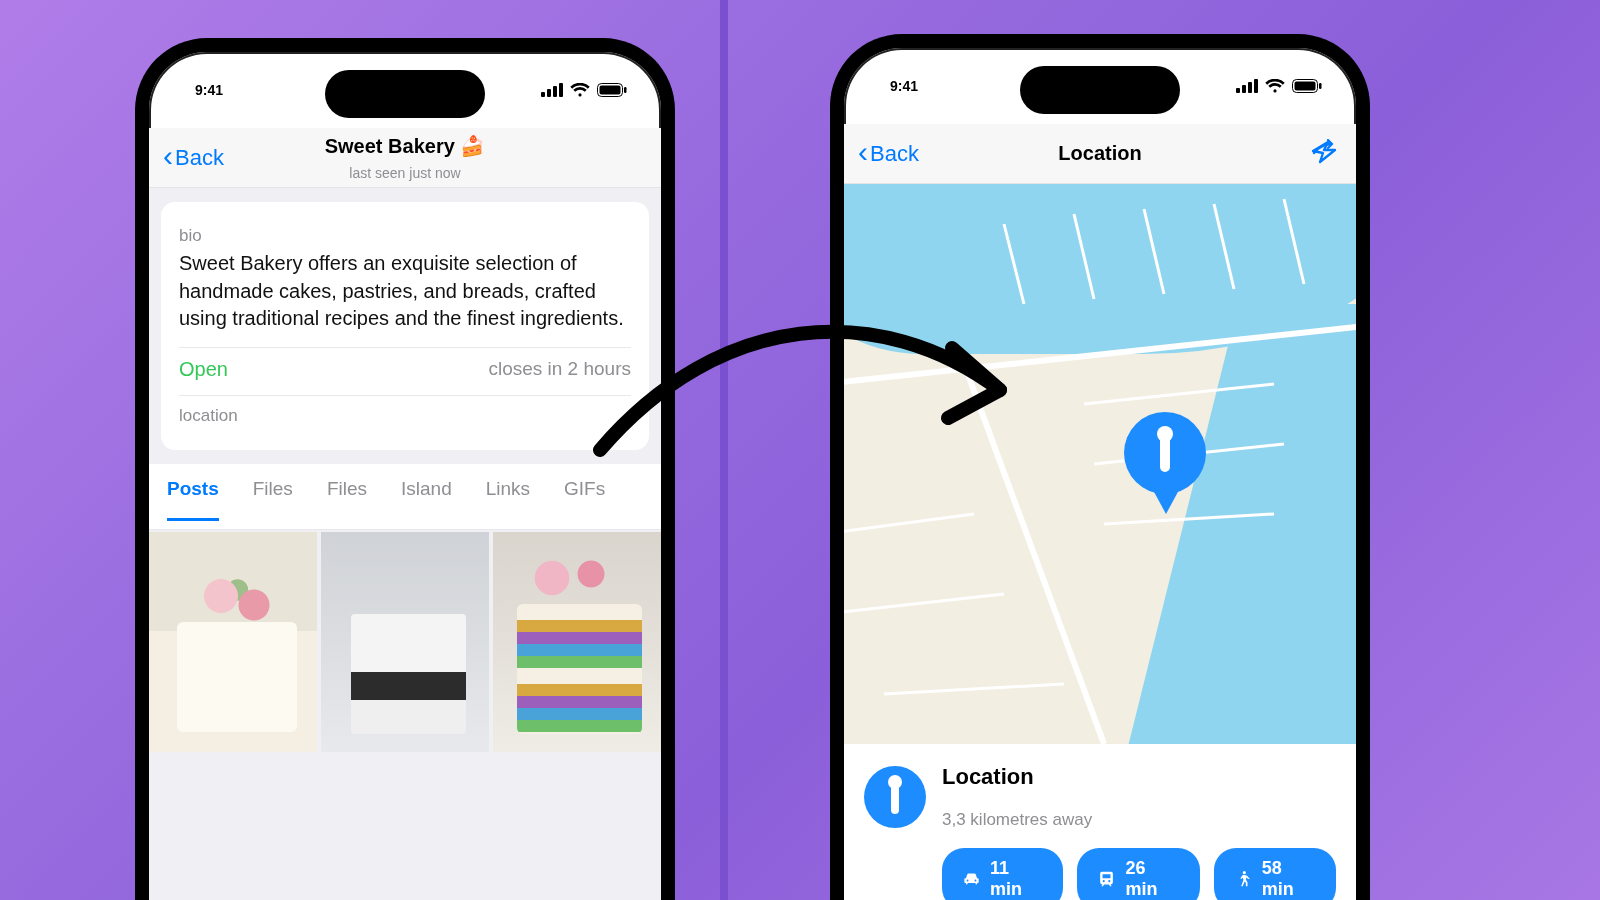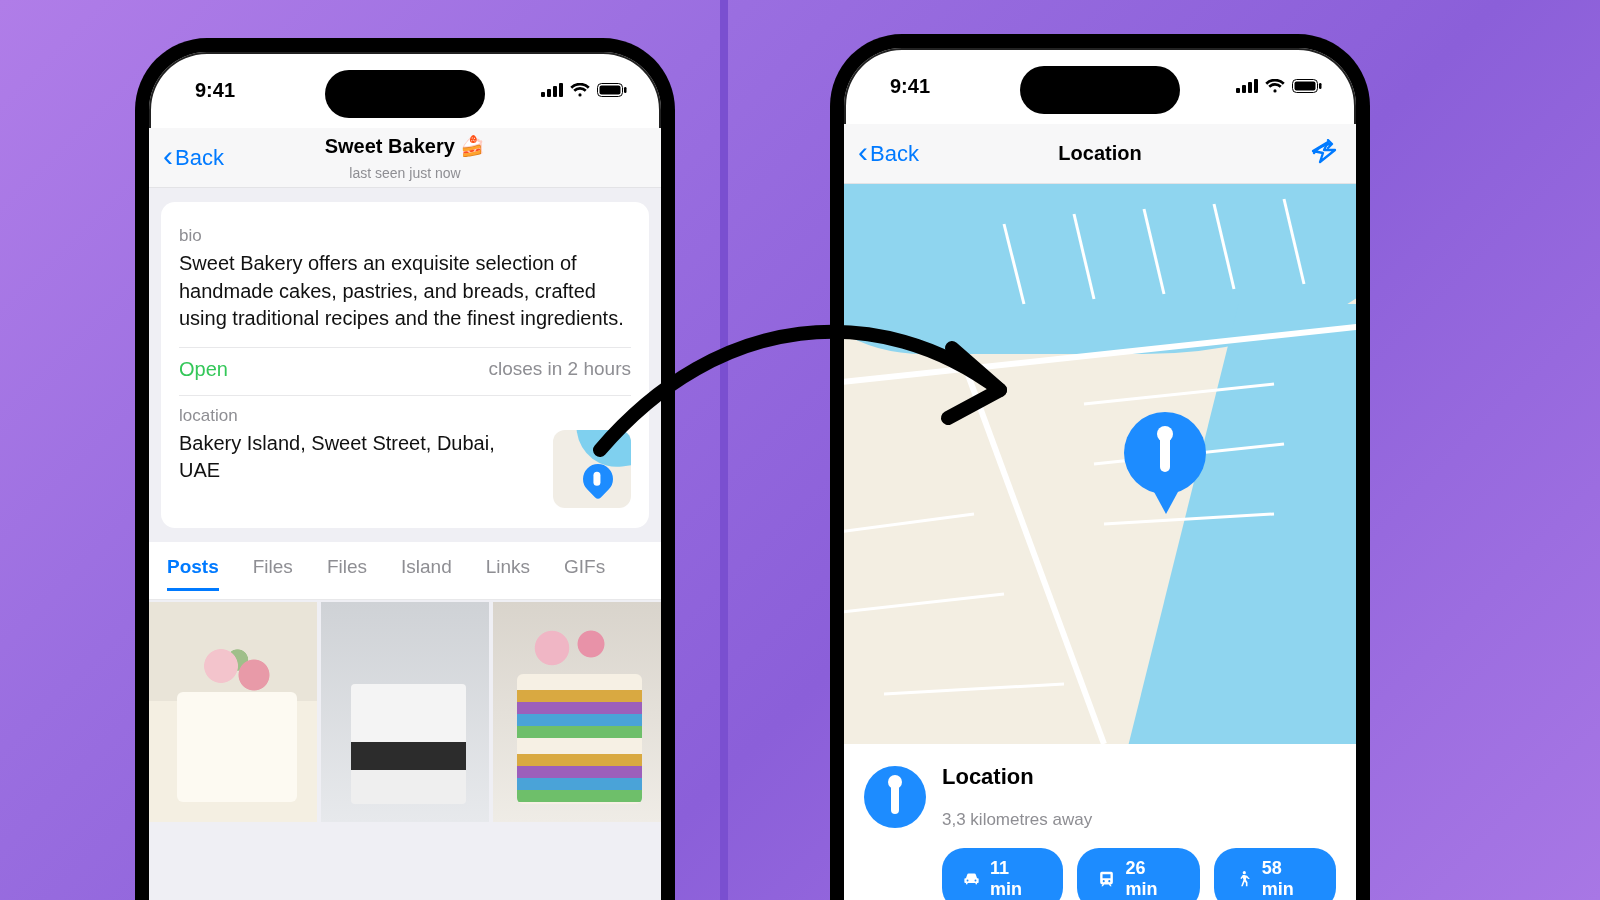--- a/index.html
+++ b/index.html
@@ -29,21 +29,21 @@
   .phone-left  { left: 135px; top: 38px; height: 862px; }
   .phone-right { left: 830px; top: 34px; height: 866px; }
 
   .island {
     position: absolute; top: 18px; left: 50%; transform: translateX(-50%);
     width: 160px; height: 48px; background: #000; border-radius: 28px; z-index: 50;
   }
 
   .status-bar {
     height: 76px; display: flex; align-items: center; justify-content: space-between;
-    padding: 0 34px 0 46px; font-weight: 600; font-size: 20px;
+    padding: 0 34px 0 46px; font-weight: 600; font-size: 14px;
   }
   .status-right { display: flex; align-items: center; gap: 7px; }
 
   .nav {
     height: 60px; display: flex; align-items: center; position: relative;
     padding: 0 14px; border-bottom: 1px solid #e3e3e6; background: #f7f7f8;
   }
   .nav.phone2 { background: #f7f7f8; }
   .back { display: flex; align-items: center; color: #007aff; font-size: 22px; gap: 2px; cursor: pointer; }
   .chev { font-size: 30px; line-height: 1; position: relative; top:-2px;}
@@ -76,21 +76,21 @@
     position:absolute; left:30px; top:34px; width:30px; height:30px; background:#1d8cff;
     border-radius:50% 50% 50% 4px; transform: rotate(-45deg);
   }
   .pin-sm::after{content:""; position:absolute; left:11px; top:7px; width:7px; height:14px;
     background:#fff; border-radius:4px; transform: rotate(45deg);}
 
   .tabs {
     background:#fff; margin: 14px 0 0 0; padding: 14px 18px 8px 18px;
     display:flex; gap: 34px; font-size: 19px; color:#8e8e93; border-bottom:1px solid #e8e8ea;
   }
-  .tab { cursor:pointer; padding-bottom: 10px; }
+  .tab { cursor:pointer; padding-bottom: 18px; }
   .tab.active { color:#007aff; font-weight:600; border-bottom: 3px solid #007aff; }
 
   .grid { display:flex; gap:4px; margin-top:2px; }
   .tile { flex:1; height: 220px; background:#ddd; position:relative; overflow:hidden;}
   .cake1 { background: linear-gradient(#e9e4d8 45%, #f4efe2 45%);}
   .cake1::before{content:"";position:absolute;left:28px;bottom:20px;width:120px;height:110px;background:#fdfaf2;border-radius:6px;}
   .cake1::after{content:"";position:absolute;left:28px;top:40px;width:110px;height:60px;background:radial-gradient(circle at 40% 40%, #f3c4cc 0 22%, transparent 23%),radial-gradient(circle at 70% 55%, #e89aa8 0 18%, transparent 19%),radial-gradient(circle at 55% 30%, #9fbf8a 0 14%, transparent 15%);}
   .cake2 { background: linear-gradient(#cfd2d6, #e7e9ec);}
   .cake2::before{content:"";position:absolute;left:30px;bottom:18px;width:115px;height:120px;background:linear-gradient(#f4f4f4 48%, #2c2c2c 48% 72%, #efefef 72%);border-radius:4px;}
   .cake3 { background: linear-gradient(#d9d4cc, #efece6);}
@@ -169,27 +169,20 @@
         <div class="bio-text">Sweet Bakery offers an exquisite selection of handmade cakes, pastries, and breads, crafted using traditional recipes and the finest ingredients.</div>
       </div>
       <div class="section">
         <div class="hours-row">
           <span class="open">Open</span>
           <span class="closes">closes in 2 hours</span>
         </div>
       </div>
       <div class="section">
         <div class="sec-label">location</div>
-        <div class="loc-row">
-          <div class="addr">Bakery Island, Sweet Street, Dubai, UAE</div>
-          <div class="map-thumb">
-            <div class="water"></div>
-            <div class="pin-sm"></div>
-          </div>
-        </div>
       </div>
     </div>
 
     <div class="tabs">
       <div class="tab active">Posts</div>
       <div class="tab">Files</div>
       <div class="tab">Files</div>
       <div class="tab">Island</div>
       <div class="tab">Links</div>
       <div class="tab">GIFs</div>

